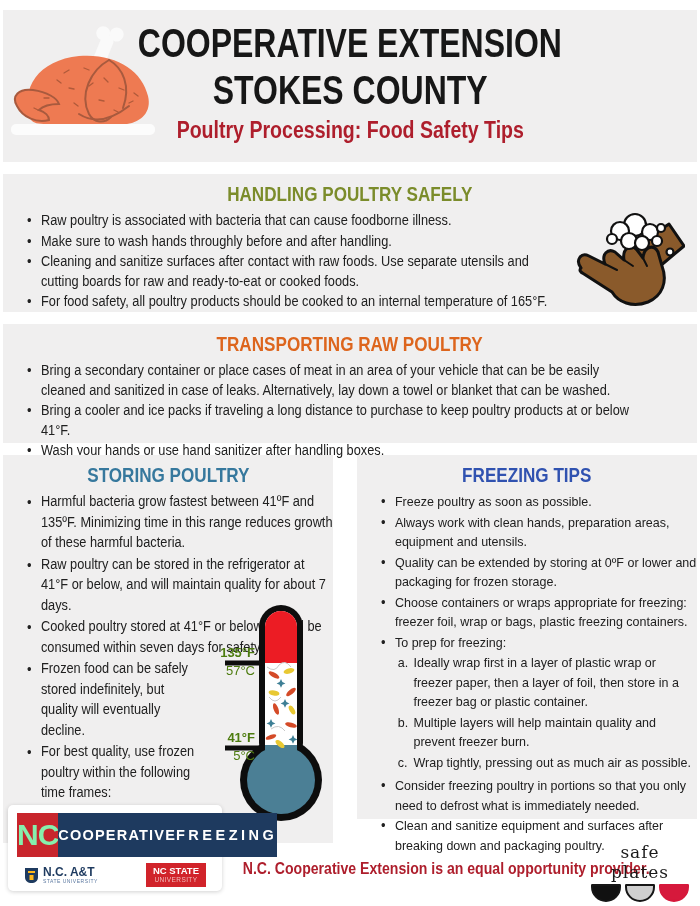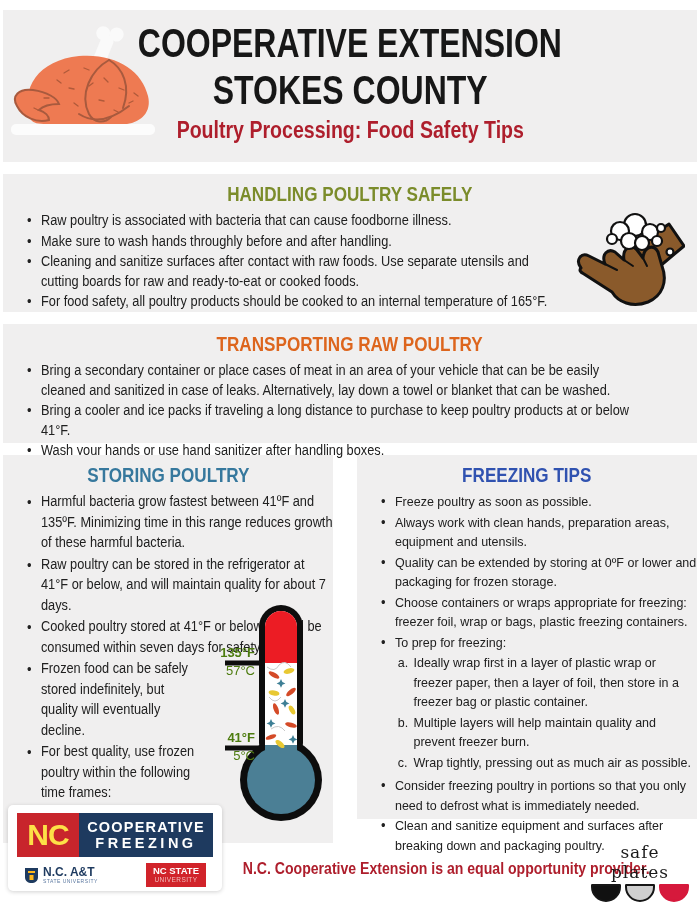--- a/index.html
+++ b/index.html
@@ -51,23 +51,23 @@
 
   
   .thermo{position:absolute;right:4px;top:142px;width:128px;height:228px;}
   .th-label{position:absolute;left:0;width:54px;text-align:right;font-size:13px;line-height:15px;color:#4d7c0f;}
   .th-f{font-weight:700;}
 
   
   .nc-card{position:absolute;left:8px;top:805px;width:214px;height:86px;background:#fff;
            border-radius:5px;box-shadow:0 1px 4px rgba(0,0,0,.18);padding:0;}
   .nc-bar{display:flex;height:44px;margin:8px 9px 0 9px;}
-  .nc-red{width:62px;background:#c8252c;color:#fde047;display:flex;align-items:center;justify-content:center;
+  .nc-red{width:62px;background:#c8252c;color:#86efac;display:flex;align-items:center;justify-content:center;
           font-size:30px;font-weight:700;letter-spacing:-1px;}
-  .nc-navy{flex:1;background:#1e3a5f;color:#fff;display:flex;flex-direction:column;align-items:center;justify-content:center;}
+  .nc-navy{flex:1;background:#1e3a5f;color:#fff;display:flex;flex-direction:row;align-items:center;justify-content:center;}
   .nc-navy .l1{font-size:14.5px;font-weight:700;letter-spacing:1.2px;line-height:16px;}
   .nc-navy .l2{font-size:14.5px;font-weight:700;letter-spacing:3.5px;line-height:16px;}
   .nc-row2{display:flex;align-items:center;justify-content:space-between;margin:6px 16px 0 16px;}
   .ncat{display:flex;align-items:center;gap:4px;}
   .ncat-txt .a{font-size:12px;font-weight:700;color:#1e3a5f;line-height:12px;}
   .ncat-txt .b{font-size:5px;color:#5b78a0;letter-spacing:.5px;}
   .ncstate{background:#d1232a;color:#fff;text-align:center;padding:3px 7px;line-height:9px;}
   .ncstate .a{font-size:9.5px;font-weight:700;}
   .ncstate .b{font-size:6.5px;color:#f2bcbc;letter-spacing:.4px;}
 

